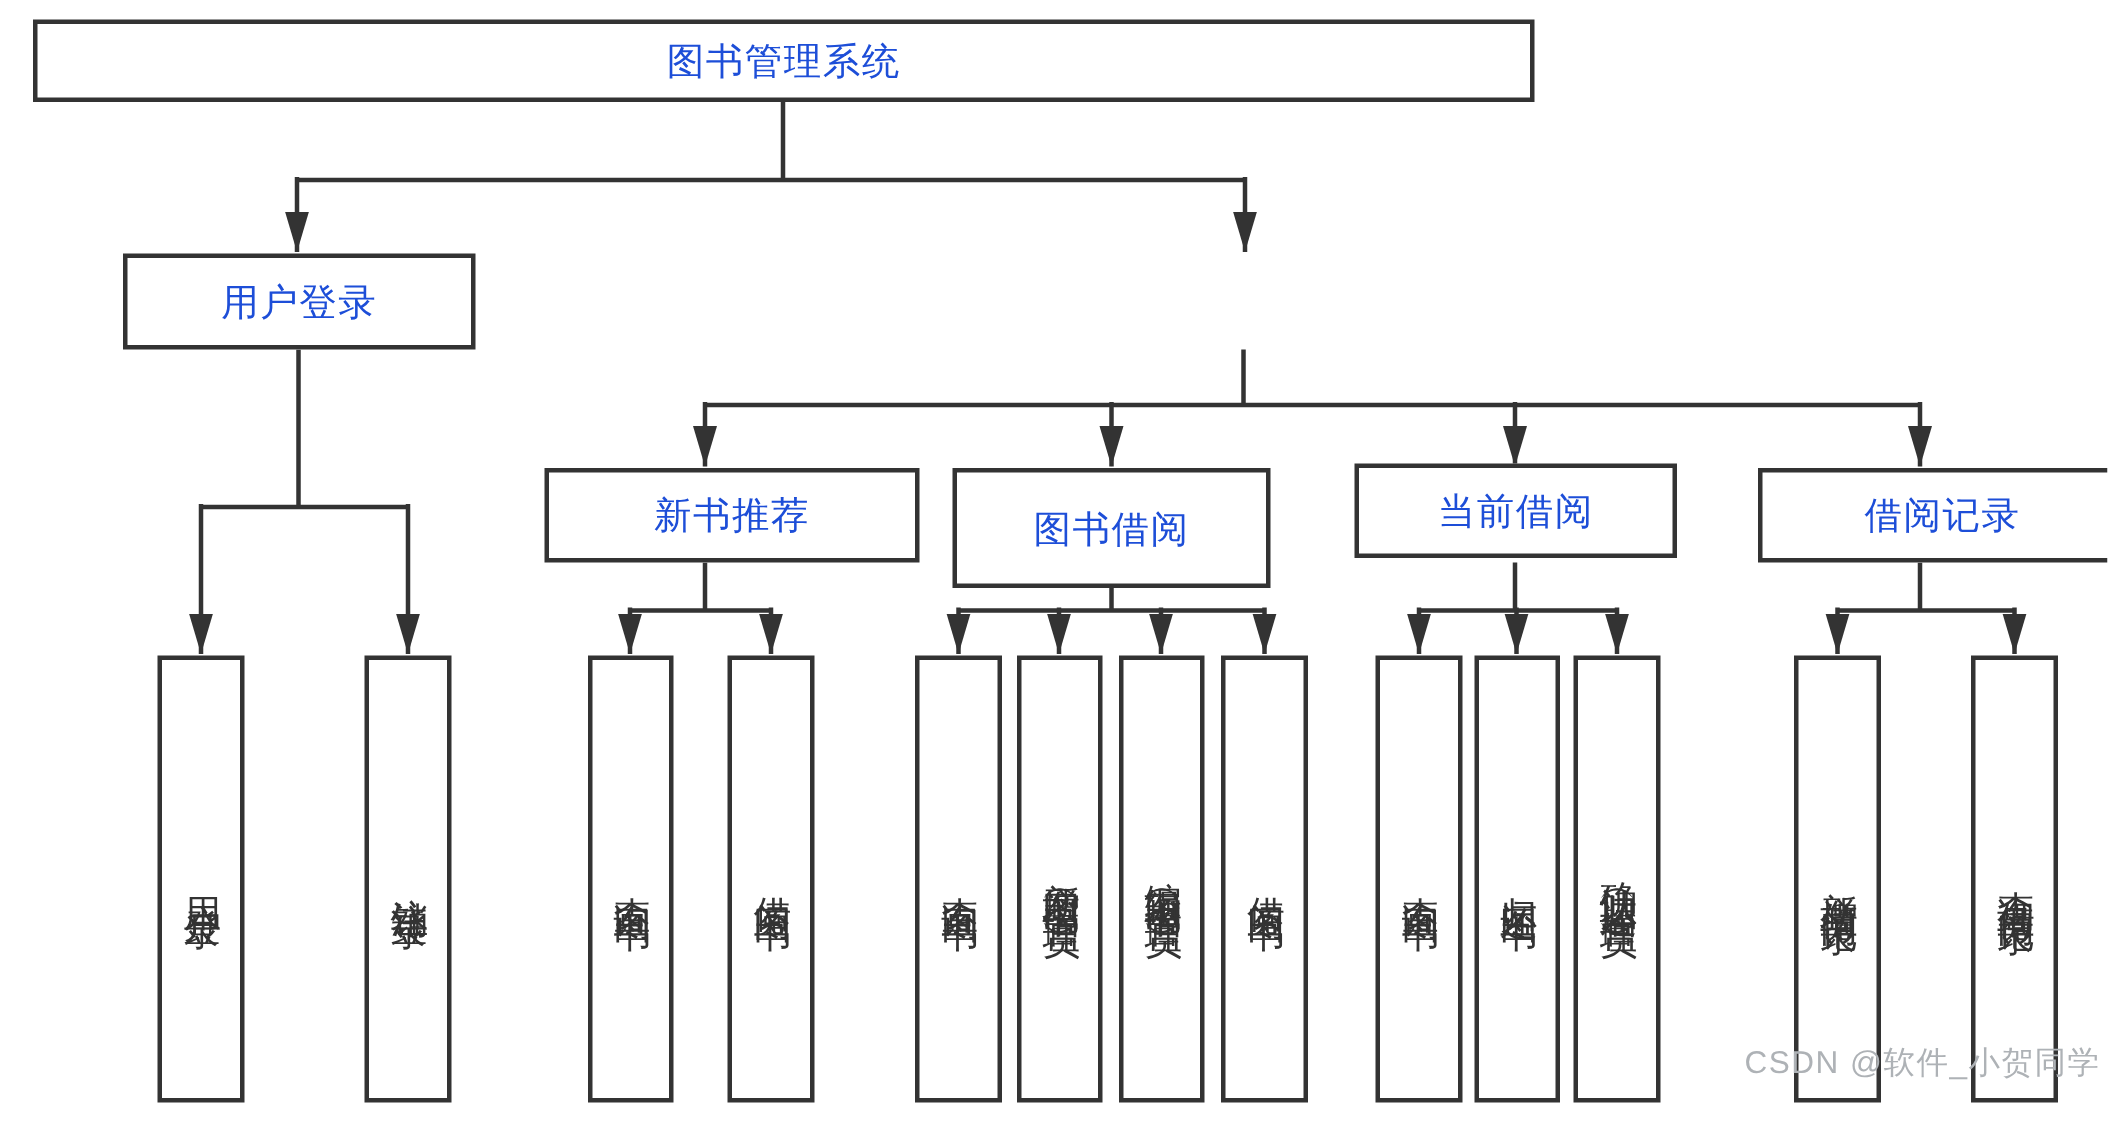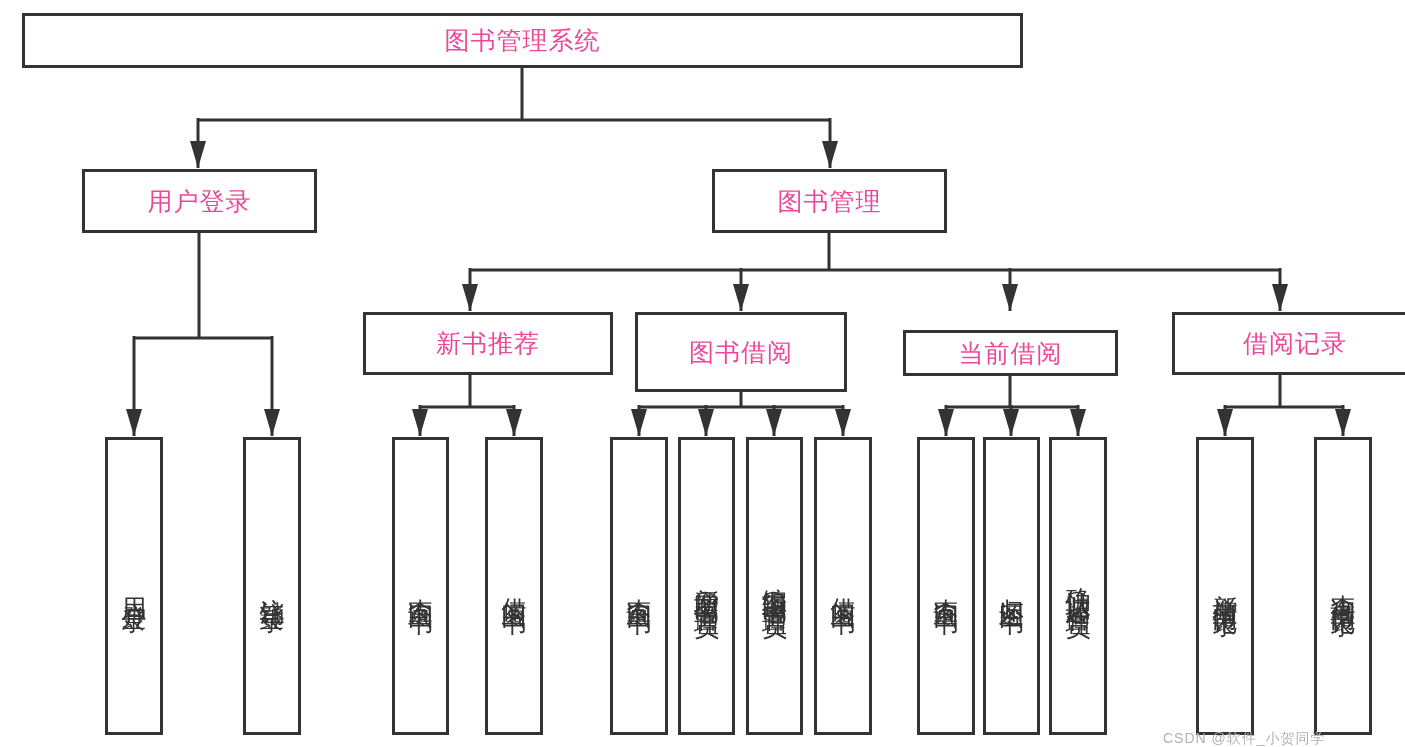--- a/index.html
+++ b/index.html
@@ -23,35 +23,35 @@
     border: 3px solid #333333;
     background: #ffffff;
     display: flex;
     align-items: center;
     justify-content: center;
   }
   .hbox span {
     font-size: 25px;
     letter-spacing: 1px;
     white-space: nowrap;
-    color: #ec4899;
+    color: #1d4ed8;
   }
   .vbox span {
     writing-mode: vertical-rl;
     text-orientation: mixed;
     font-size: 25px;
     letter-spacing: 4px;
     line-height: 1;
     color: #333333;
   }
   .watermark {
     position: absolute;
     left: 1163px;
-    top: 730px;
-    font-size: 14px;
+    top: 694px;
+    font-size: 21px;
     letter-spacing: 1px;
     color: #aeb2b6;
     white-space: nowrap;
   }
 </style>
 </head>
 <body>
 
 <div id="stage">
 
@@ -98,31 +98,28 @@
     </g>
   </svg>
 
   <div class="box hbox" style="left:22px; top:13px; width:1001px; height:55px;">
     <span>图书管理系统</span>
   </div>
 
   <div class="box hbox" style="left:82px; top:169px; width:235px; height:64px;">
     <span>用户登录</span>
   </div>
-  <div class="box hbox" style="left:712px; top:169px; width:235px; height:64px;">
-    <span>图书管理</span>
-  </div>
 
   <div class="box hbox" style="left:363px; top:312px; width:250px; height:63px;">
     <span>新书推荐</span>
   </div>
   <div class="box hbox" style="left:635px; top:312px; width:212px; height:80px;">
     <span>图书借阅</span>
   </div>
-  <div class="box hbox" style="left:903px; top:330px; width:215px; height:46px;">
+  <div class="box hbox" style="left:903px; top:309px; width:215px; height:63px;">
     <span>当前借阅</span>
   </div>
   <div class="box hbox" style="left:1172px; top:312px; width:246px; height:63px;">
     <span>借阅记录</span>
   </div>
 
   <div class="box vbox" style="left:105px; top:437px; width:58px; height:298px;">
     <span>用户登录</span>
   </div>
   <div class="box vbox" style="left:243px; top:437px; width:58px; height:298px;">

